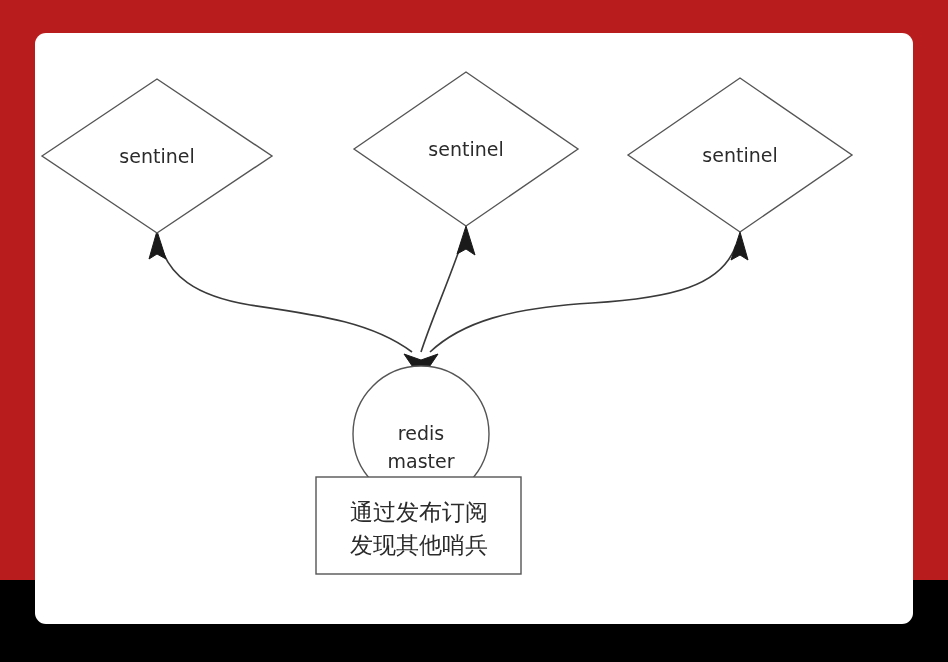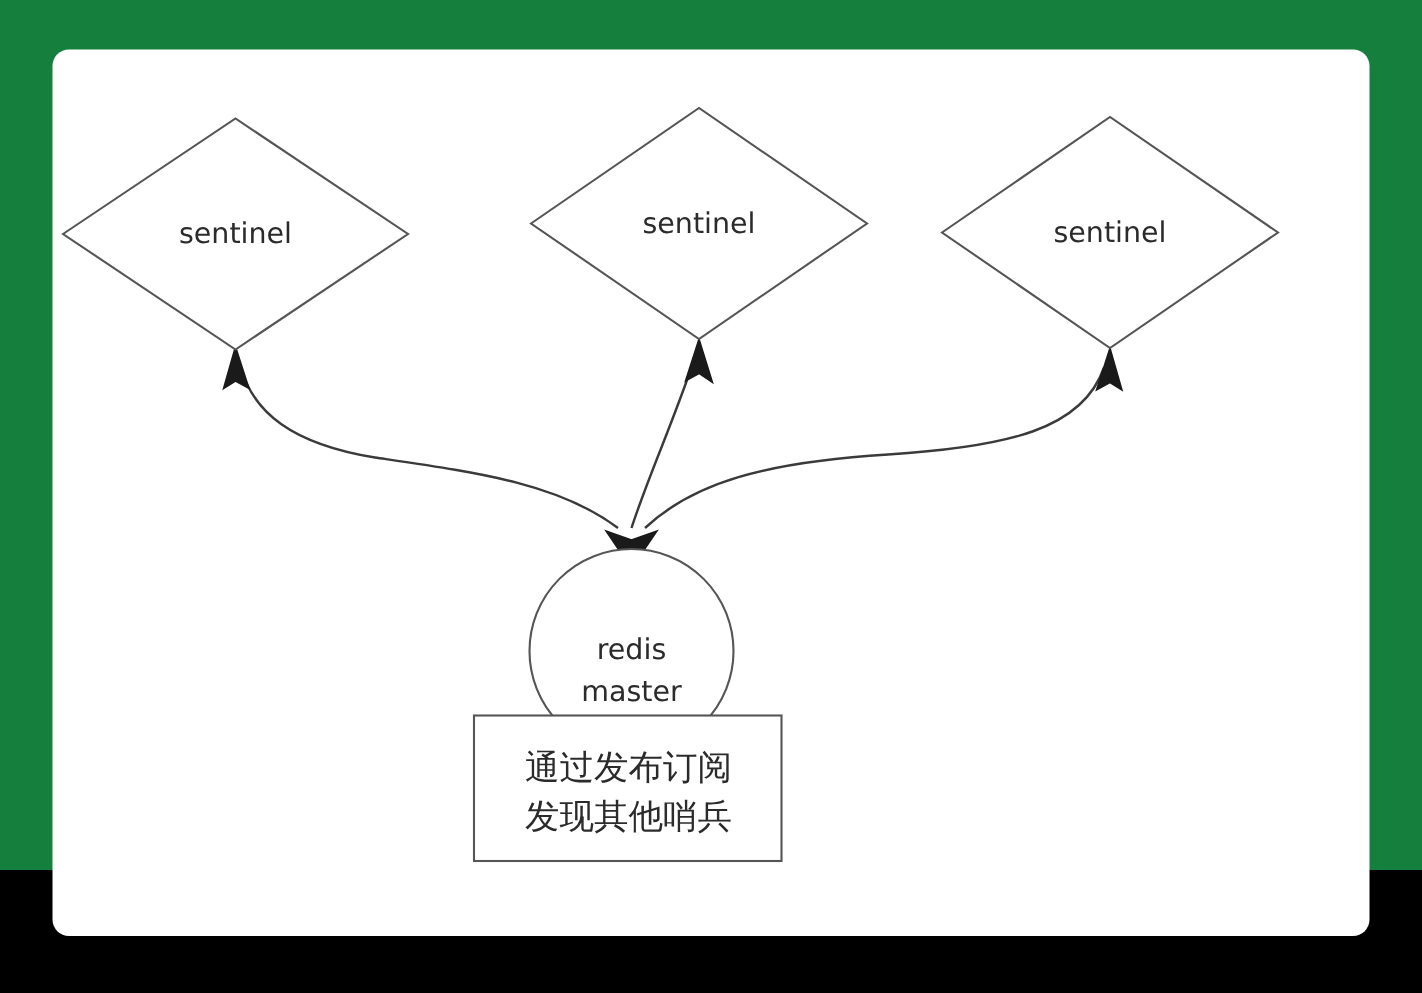--- a/index.html
+++ b/index.html
@@ -11,21 +11,21 @@
   body {
     width: 948px;
     height: 662px;
     overflow: hidden;
     font-family: "DejaVu Sans", "Liberation Sans", sans-serif;
   }
   #stage {
     position: relative;
     width: 948px;
     height: 580px;
-    background: #15803d;
+    background: #b91c1c;
   }
   #canvas-sheet {
     position: absolute;
     left: 35px;
     top: 33px;
     width: 878px;
     height: 591px;
     background: #ffffff;
     border-radius: 11px;
   }

